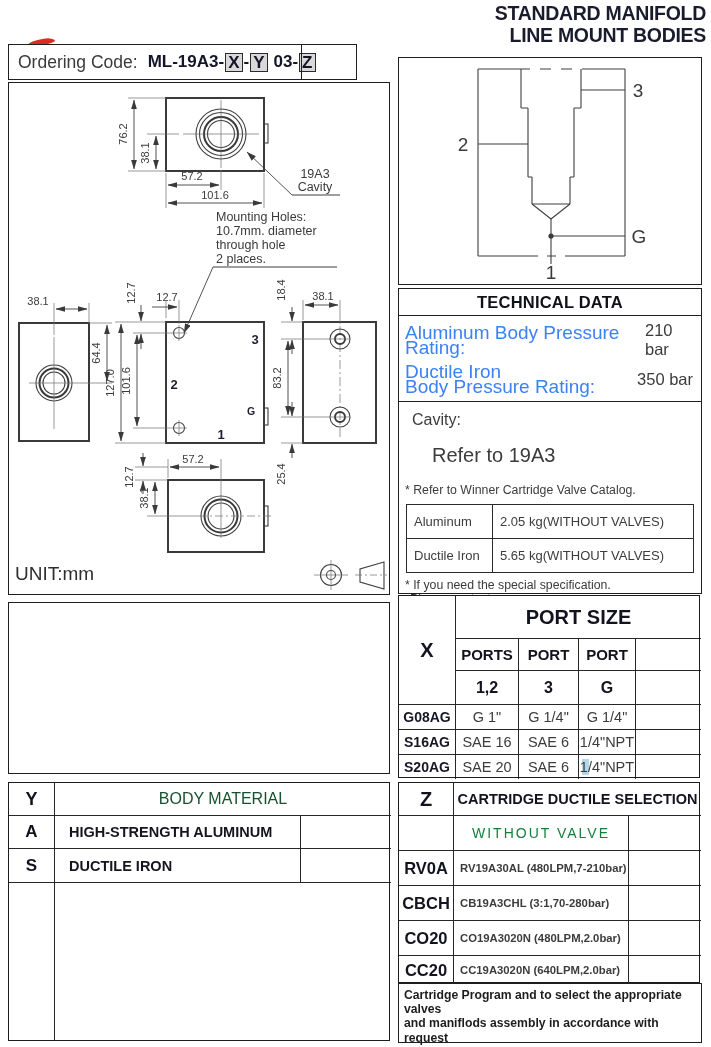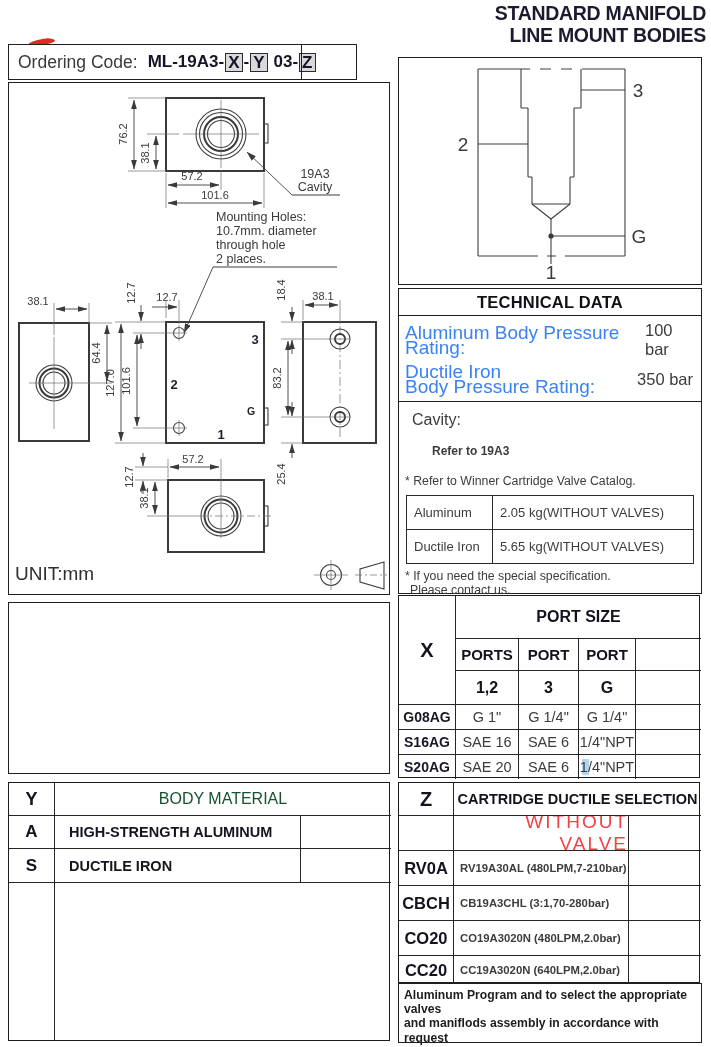--- a/index.html
+++ b/index.html
@@ -36,21 +36,21 @@
 
   
   .tech{left:398px;top:288px;width:304px;height:306px;}
   .td-head{text-align:center;font-weight:bold;font-size:16.5px;color:#101018;
            padding:4px 0 3px;border-bottom:1.7px solid #1f1f1f;letter-spacing:0.2px;}
   .td-prow{display:flex;justify-content:space-between;align-items:center;padding:5px 8px 0 6px;}
   .td-prow .l{font-size:19px;color:#3b82f6;line-height:15px;}
   .td-prow .v{font-size:16.5px;color:#3c3c3c;}
   .td-rule{border-top:1.7px solid #1f1f1f;margin-top:7px;}
   .td-cav{font-size:16px;color:#3c3c3c;margin:9px 0 0 13px;}
-  .td-ref{font-size:12px;color:#3c3c3c;margin:15px 0 16px 33px;font-weight:bold;}
+  .td-ref{font-size:20px;color:#3c3c3c;margin:15px 0 16px 33px;}
   .td-note{font-size:12.3px;color:#3c3c3c;margin:9px 0 0 6px;}
   .wt{margin:7px 7px 0 7px;border:1.5px solid #2a2a2a;display:grid;grid-template-columns:86px 1fr;}
   .wt .c{padding:9px 4px 9px 7px;font-size:13px;color:#3c3c3c;border-bottom:1.3px solid #2a2a2a;}
   .wt .c.br{border-right:1.3px solid #2a2a2a;}
   .wt .c.nb{border-bottom:none;}
   .td-note2{font-size:12.3px;color:#3c3c3c;margin:6px 0 0 6px;line-height:13.5px;}
   .td-note2 .in{margin-left:5px;}
 
   
   .gt{position:absolute;display:grid;border:1.8px solid #1c1c1c;background:#fff;box-sizing:border-box;}
@@ -58,42 +58,42 @@
          border-bottom:1.3px solid #262626;box-sizing:border-box;overflow:hidden;}
   .gt .nbr{border-right:none;}
   .gt .nbb{border-bottom:none;}
   .gt .tb{border-bottom-width:1.7px;}
   .gt .left{justify-content:flex-start;font-weight:bold;}
 
   .pt{left:398px;top:595px;width:302px;height:183px;
       grid-template-columns:57px 63px 60px 57px 65px;
       grid-template-rows:43px 32px 34px 25px 25px 24px;}
   .pt .hX{font-weight:bold;font-size:20px;color:#13131f;}
-  .pt .hd{font-weight:bold;font-size:16px;color:#13131f;}
+  .pt .hd{font-weight:bold;font-size:20px;color:#13131f;}
   .pt .sh{font-weight:bold;font-size:15px;color:#13131f;}
   .pt .ss{font-weight:bold;font-size:16px;color:#13131f;}
   .pt .cd{font-weight:bold;font-size:14px;color:#161625;}
   .pt .pv{font-size:14.5px;color:#3c3c3c;position:relative;}
   .pt .pv span{position:relative;z-index:1;}
   .sel{position:absolute;left:3px;top:4px;width:7px;height:16px;background:#b3d7ea;z-index:0;}
 
   .bt{left:8px;top:782px;width:382px;height:259px;
       grid-template-columns:46px 246px 90px;
       grid-template-rows:33px 33px 34px 1fr;}
   .bt .yh{font-weight:bold;font-size:18px;color:#13131f;}
   .bt .hd{font-weight:normal;font-size:16px;color:#14532d;}
   .bt .cd{font-weight:bold;font-size:17px;color:#13131f;}
   .bt .mt{font-weight:bold;font-size:14.5px;color:#15151f;padding-left:14px;}
 
   .zt{left:398px;top:782px;width:302px;height:201px;
       grid-template-columns:55px 175px 72px;
       grid-template-rows:33px 35px 35px 35px 35px 28px;}
   .zt .zh{font-weight:bold;font-size:20px;color:#13131f;}
   .zt .hd{font-weight:bold;font-size:14.5px;color:#13131f;}
-  .zt .wo{font-size:19px;color:#ef4444;letter-spacing:2px;text-align:right;}
+  .zt .wo{font-size:14px;color:#15803d;letter-spacing:2px;text-align:right;}
   .zt .cd{font-weight:bold;font-size:16.5px;color:#13131f;}
   .zt .ds{font-size:11.3px;color:#3c3c3c;padding-left:6px;}
 
   .foot{left:398px;top:983px;width:304px;height:60px;padding:4px 5px;
         font-weight:bold;font-size:12.2px;line-height:14.2px;color:#1d1d1d;}
 </style>
 </head>
 <body>
 
 <div class="page">
@@ -294,21 +294,21 @@
       <text class="sch" x="239" y="39" text-anchor="middle">3</text>
       <text class="sch" x="240" y="185" text-anchor="middle">G</text>
       <text class="sch" x="152" y="221" text-anchor="middle">1</text>
     </svg>
   </div>
 
   <div class="box tech">
     <div class="td-head">TECHNICAL DATA</div>
     <div class="td-prow">
       <span class="l">Aluminum Body Pressure Rating:</span>
-      <span class="v">100 bar</span>
+      <span class="v">210 bar</span>
     </div>
     <div class="td-prow">
       <span class="l">
         <span>Ductile Iron</span><br>
         <span>Body Pressure Rating:</span>
       </span>
       <span class="v">350 bar</span>
     </div>
     <div class="td-rule"></div>
     <div class="td-cav">Cavity:</div>
@@ -390,18 +390,18 @@
     <div class="c nbr" style="grid-area:4/3/5/4;"></div>
     <div class="c cd" style="grid-area:5/1/6/2;">CO20</div>
     <div class="c ds left" style="grid-area:5/2/6/3;">CO19A3020N (480LPM,2.0bar)</div>
     <div class="c nbr" style="grid-area:5/3/6/4;"></div>
     <div class="c cd nbb" style="grid-area:6/1/7/2;">CC20</div>
     <div class="c ds left nbb" style="grid-area:6/2/7/3;">CC19A3020N (640LPM,2.0bar)</div>
     <div class="c nbr nbb" style="grid-area:6/3/7/4;"></div>
   </div>
 
   <div class="box foot">
-    <div>Aluminum Program and to select the appropriate valves</div>
+    <div>Cartridge Program and to select the appropriate valves</div>
     <div>and maniflods assembly in accordance with request</div>
 
   </div>
 
 </div>
 
 </body></html>

